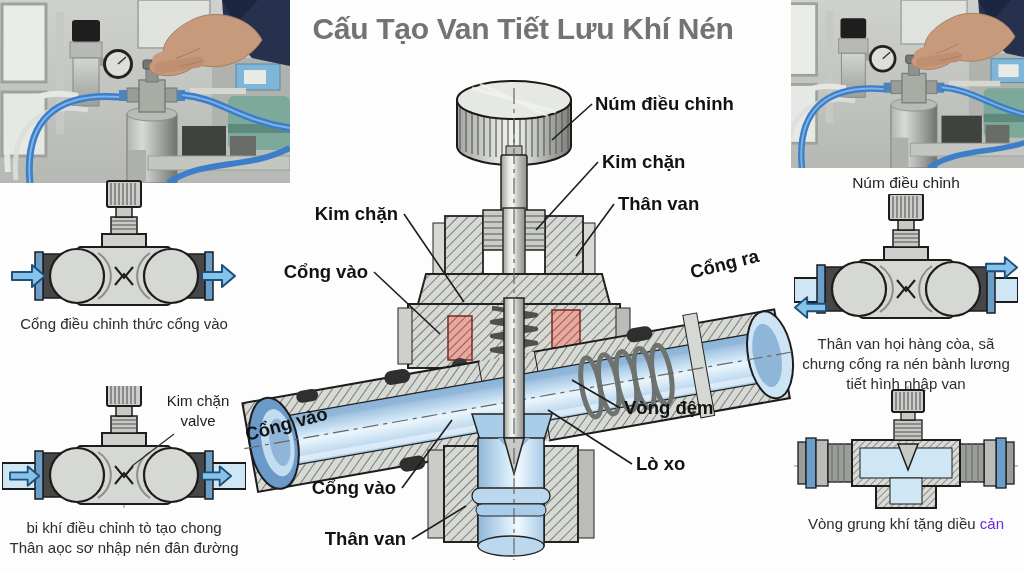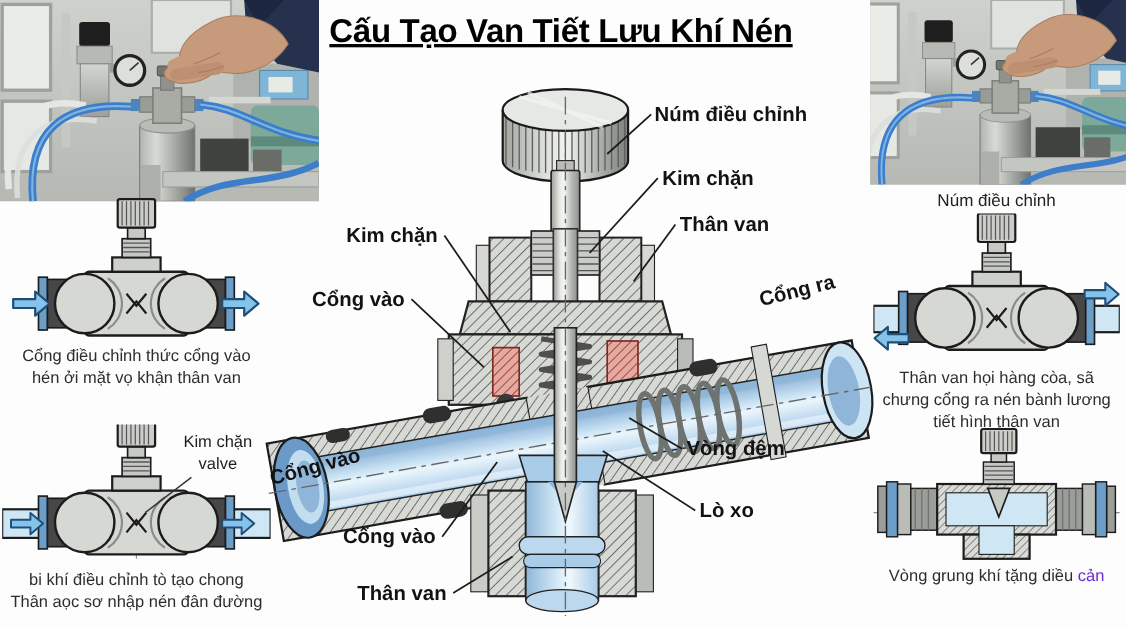--- a/index.html
+++ b/index.html
@@ -2,22 +2,22 @@
 <html><head>
 <meta charset="utf-8">
 <style>
   html,body{margin:0;padding:0;background:#ffffff;}
   .canvas{position:relative;width:1024px;height:572px;background:#fdfdfd;overflow:hidden;
           font-family:"Liberation Sans",sans-serif;}
   .photo{position:absolute;overflow:hidden;background:#c4c7c2;}
   .photo svg{display:block;width:100%;height:100%;}
   .photo-left{left:0;top:0;width:290px;height:183px;}
   .photo-right{left:791px;top:0;width:233px;height:168px;}
-  .title{position:absolute;left:275px;top:12px;width:470px;margin:0;text-align:center;
-         font-size:30px;font-weight:bold;color:#000000;letter-spacing:-0.3px;text-decoration:underline;}
+  .title{position:absolute;left:288px;top:12px;width:470px;margin:0;text-align:center;
+         font-size:30px;font-weight:bold;color:#737373;letter-spacing:-0.3px;}
   .center-svg{position:absolute;left:240px;top:58px;width:560px;height:507px;}
   .lbl{font-family:"Liberation Sans",sans-serif;font-size:18.5px;font-weight:bold;fill:#121212;}
   .leader{stroke:#1c1c1c;stroke-width:1.6;fill:none;}
   .panel{position:absolute;}
   .panel svg{display:block;}
   .cap{margin:4px 0 0 0;font-size:15px;line-height:1.32;color:#2d2d2d;text-align:center;}
   .cap span{display:block;}
   .cap .gray{display:inline;color:#6d28d9;}
   .cap .dark{display:inline;margin-top:24px;}
   .ptitle{margin:0 0 2px 0;font-size:15.5px;color:#222;text-align:center;}
@@ -315,21 +315,20 @@
   </svg>
 
   <section class="panel p-left-1">
     <svg width="228" height="134" viewBox="0 0 228 134">
       <use href="#valve-mini" x="4" y="1" width="220" height="132"></use>
       <use href="#arrow-right" x="2" y="88" width="34" height="24"></use>
       <use href="#arrow-right" x="192" y="88" width="34" height="24"></use>
     </svg>
     <p class="cap">
       <span>Cổng điều chỉnh thức cổng vào</span>
-      <span>hén ởi mặt vọ khận thân van</span>
     </p>
   </section>
 
   <section class="panel p-left-2">
     <svg width="244" height="128" viewBox="0 0 244 128">
       <line x1="0" y1="89" x2="244" y2="89" stroke="#888" stroke-width="1" stroke-dasharray="7 4"></line>
       <line x1="122" y1="38" x2="122" y2="124" stroke="#888" stroke-width="1" stroke-dasharray="7 4"></line>
       <rect x="0" y="77" width="54" height="26" fill="#cfe7f5" stroke="#1c1c1c" stroke-width="2"></rect>
       <rect x="190" y="77" width="54" height="26" fill="#cfe7f5" stroke="#1c1c1c" stroke-width="2"></rect>
       <use href="#valve-mini" x="12" y="-10" width="220" height="132"></use>
@@ -350,21 +349,21 @@
     <svg width="224" height="136" viewBox="0 0 224 136">
       <rect x="0" y="84" width="50" height="24" fill="#cfe7f5" stroke="#1c1c1c" stroke-width="2"></rect>
       <rect x="174" y="84" width="50" height="24" fill="#cfe7f5" stroke="#1c1c1c" stroke-width="2"></rect>
       <use href="#valve-mini" x="2" y="-4" width="220" height="132"></use>
       <use href="#arrow-left" x="0" y="102" width="32" height="23"></use>
       <use href="#arrow-right" x="192" y="62" width="32" height="23"></use>
     </svg>
     <p class="cap">
       <span>Thân van họi hàng còa, sã</span>
       <span>chưng cổng ra nén bành lương</span>
-      <span>tiết hình thân van</span>
+      <span>tiết hình nhập van</span>
     </p>
   </section>
 
   <section class="panel p-right-2">
     <svg width="224" height="126" viewBox="0 0 224 126">
       <line x1="0" y1="82" x2="224" y2="82" stroke="#888" stroke-width="1" stroke-dasharray="7 4"></line>
       <line x1="114" y1="2" x2="114" y2="124" stroke="#888" stroke-width="1" stroke-dasharray="7 4"></line>
       <g>
         <rect x="4" y="58" width="8" height="42" fill="#9a9d98" stroke="#1c1c1c" stroke-width="1.3"></rect>
         <rect x="12" y="54" width="10" height="50" fill="#6b9fca" stroke="#1c1c1c" stroke-width="1.3"></rect>

